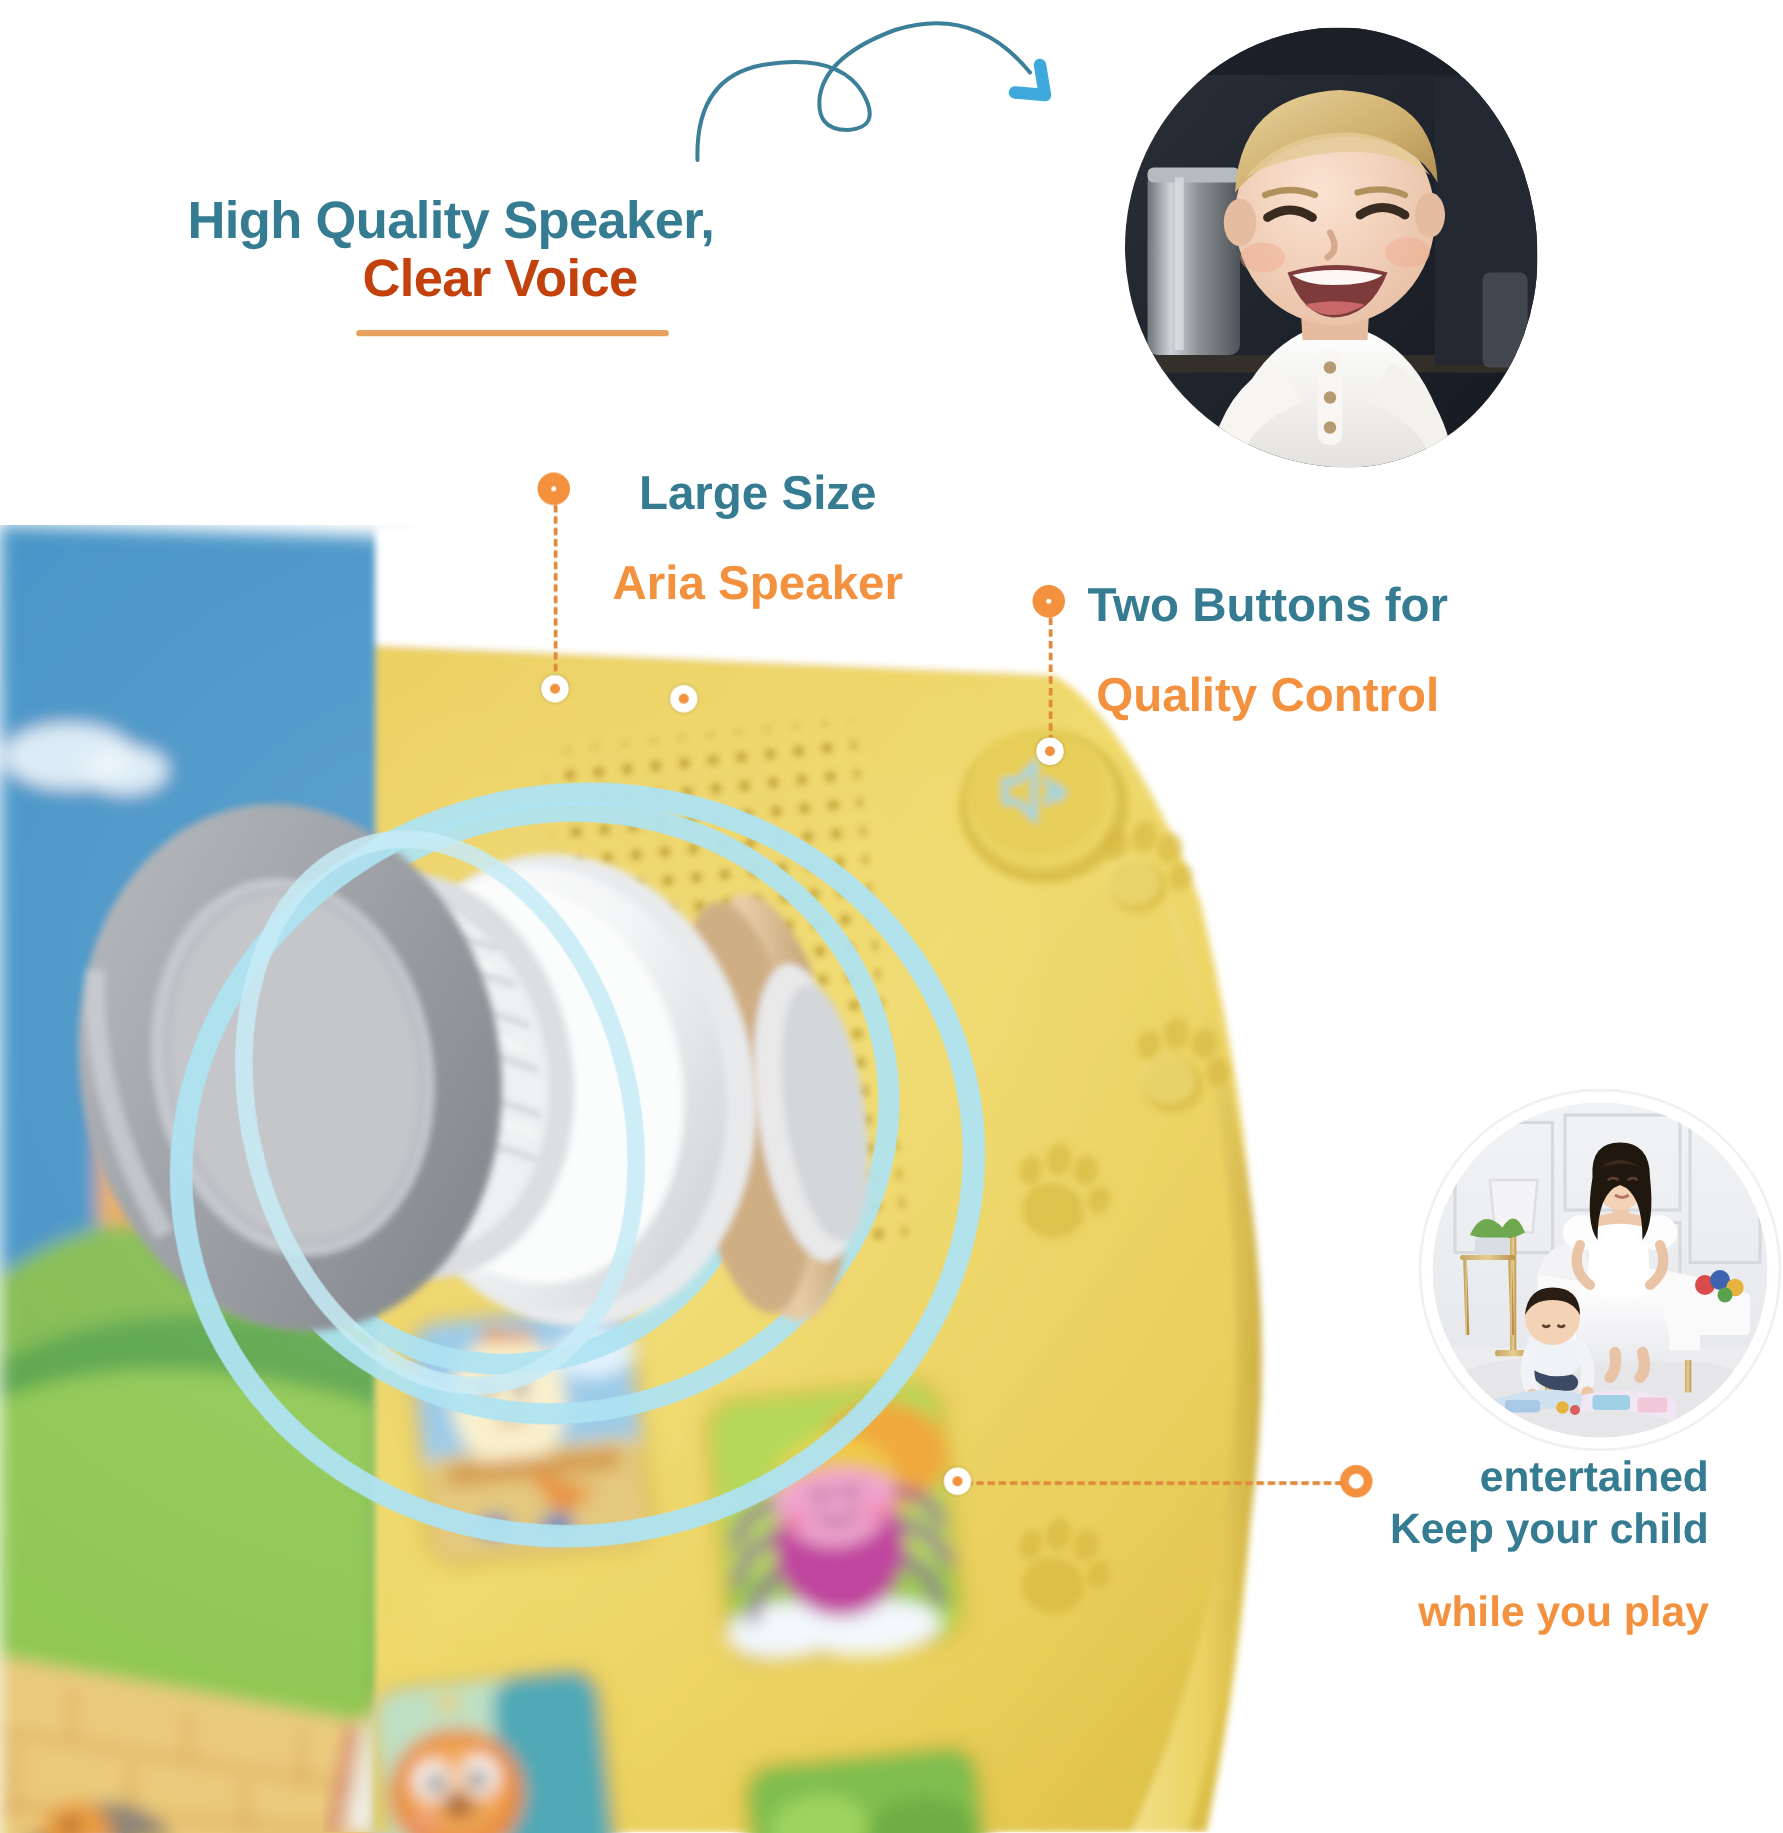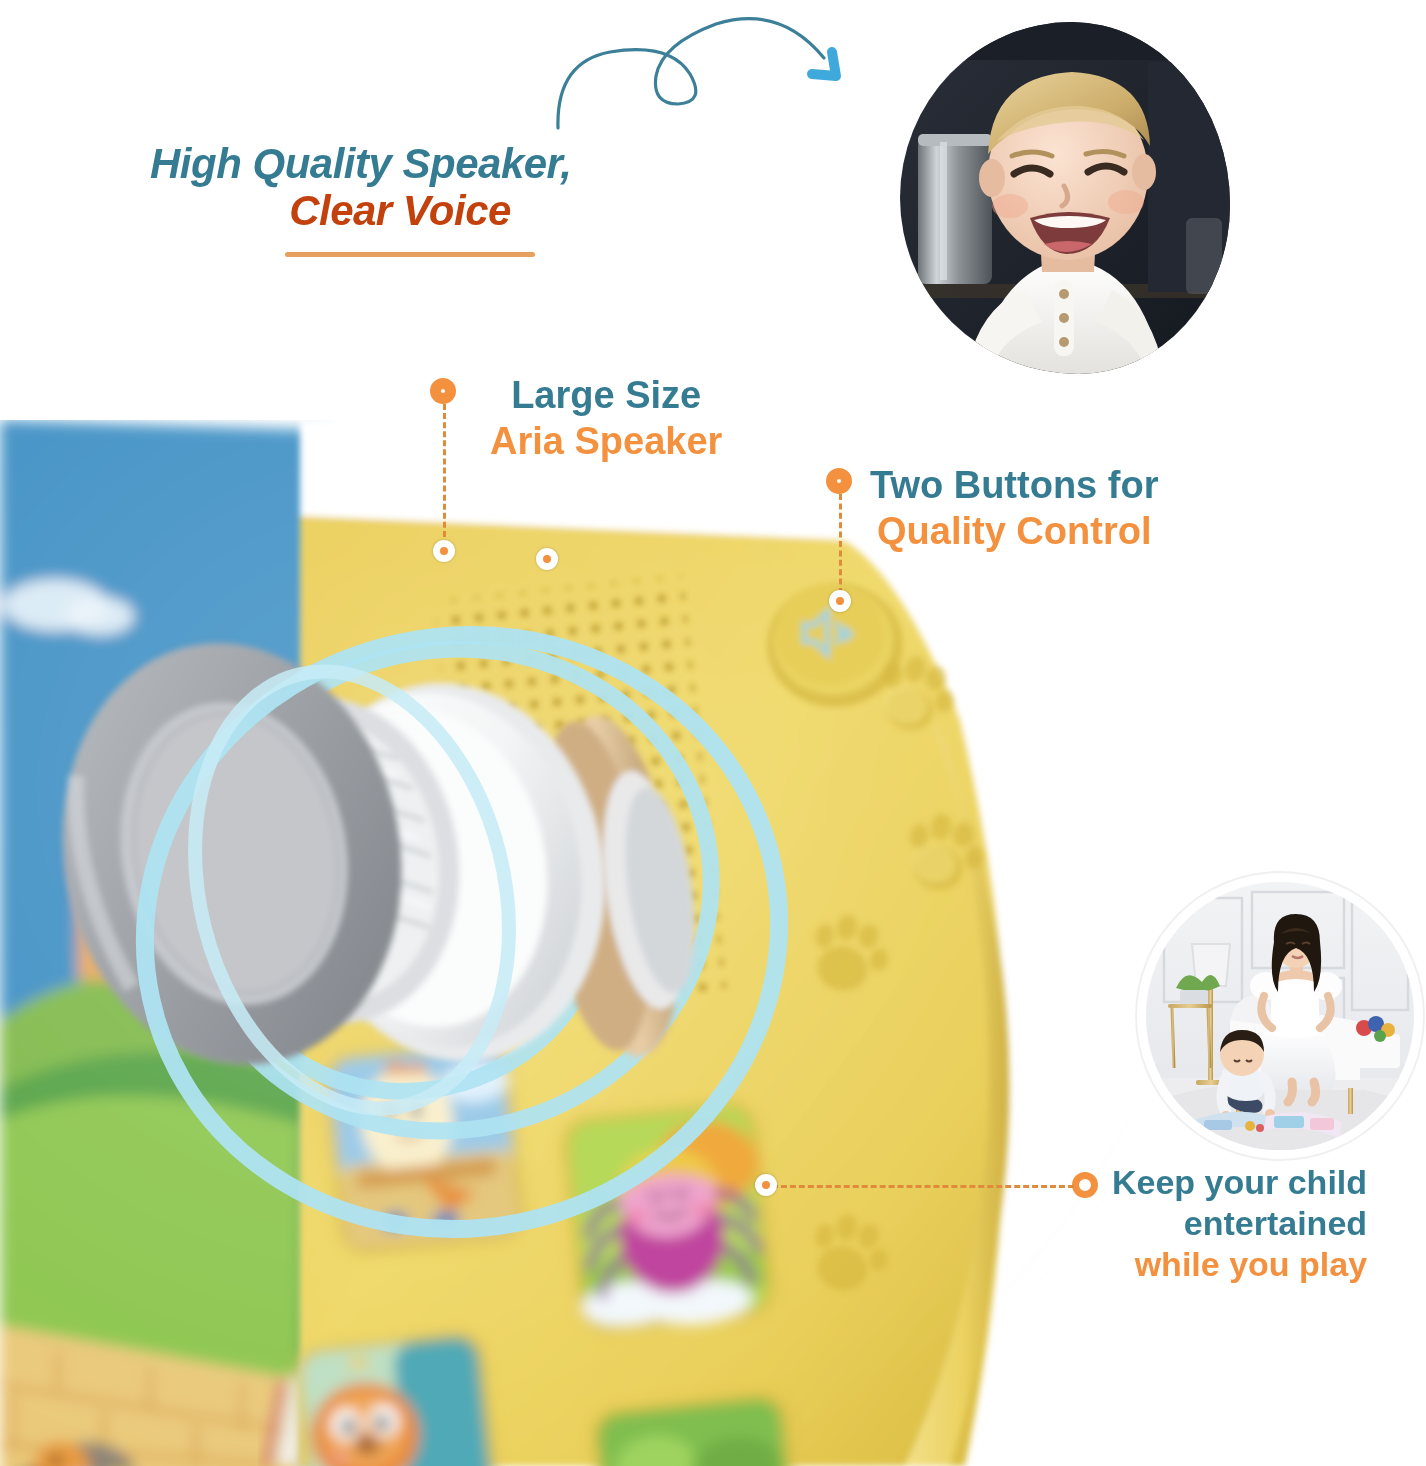--- a/index.html
+++ b/index.html
@@ -2,21 +2,21 @@
 <html><head>
 <meta charset="utf-8">
 <style>
   html,body{margin:0;padding:0;background:#fff;}
   body{width:1426px;height:1466px;position:relative;overflow:hidden;
        font-family:"Liberation Sans","DejaVu Sans",sans-serif;}
 
   .stage{position:absolute;inset:0;background:#ffffff;}
 
   
-  .headline{position:absolute;left:150px;top:140px;width:620px;font-style:italic;}
+  .headline{position:absolute;left:150px;top:152px;width:620px;}
   .headline .l1{font-size:42px;font-weight:bold;color:#357C92;letter-spacing:-0.5px;line-height:1.12;}
   .headline .l2{font-size:42px;font-weight:bold;color:#c2410c;letter-spacing:-0.5px;line-height:1.12;
                 text-align:center;padding-right:120px;}
   .headline .rule{margin:18px auto 0 135px;width:250px;height:5px;border-radius:3px;background:#E8A05E;}
 
   
   .swoosh{position:absolute;left:540px;top:0px;width:340px;height:150px;}
 
   
   .photo{position:absolute;overflow:hidden;}
@@ -27,21 +27,21 @@
   .photo svg{display:block;width:100%;height:100%;}
 
   
   .product{position:absolute;left:0;top:420px;width:1130px;height:1046px;overflow:hidden;}
   .product svg{display:block;width:100%;height:100%;}
 
   
   .callout{position:absolute;}
   .callout .ln{font-size:38px;font-weight:bold;line-height:1.22;white-space:nowrap;}
   .callout .teal{color:#357C92;}
-  .callout .orange{color:#F3913F;}
+  .callout .orange{color:#F3913F;margin-top:26px;}
 
   .c-speaker{left:490px;top:372px;text-align:center;}
   .c-volume{left:870px;top:462px;text-align:center;}
   .c-keep{left:1112px;top:1162px;text-align:right;}
   .c-keep .ln{font-size:34px;line-height:1.2;}
 
   
   .donut{position:absolute;width:26px;height:26px;border-radius:50%;
          background:#F3913F;box-sizing:border-box;border:8px solid #F3913F;}
   .donut::after{content:"";position:absolute;left:3px;top:3px;width:4px;height:4px;
@@ -606,21 +606,21 @@
 
   <div class="callout c-volume">
     <div class="ln teal">Two Buttons for</div>
     <div class="ln orange">Quality Control</div>
   </div>
   <div class="donut" style="left:826px;top:468px;"></div>
   <div class="dash-v" style="left:839px;top:494px;height:100px;"></div>
   <div class="enddot" style="left:829px;top:590px;"></div>
 
   <div class="callout c-keep">
+    <div class="ln teal">entertained</div>
     <div class="ln teal">Keep your child</div>
-    <div class="ln teal">entertained</div>
     <div class="ln orange">while you play</div>
   </div>
   <div class="donut-ring" style="left:1072px;top:1172px;"></div>
   <div class="dash-h" style="left:772px;top:1185px;width:302px;"></div>
   <div class="enddot" style="left:755px;top:1174px;"></div>
 
 </div>
 
 </body></html>

